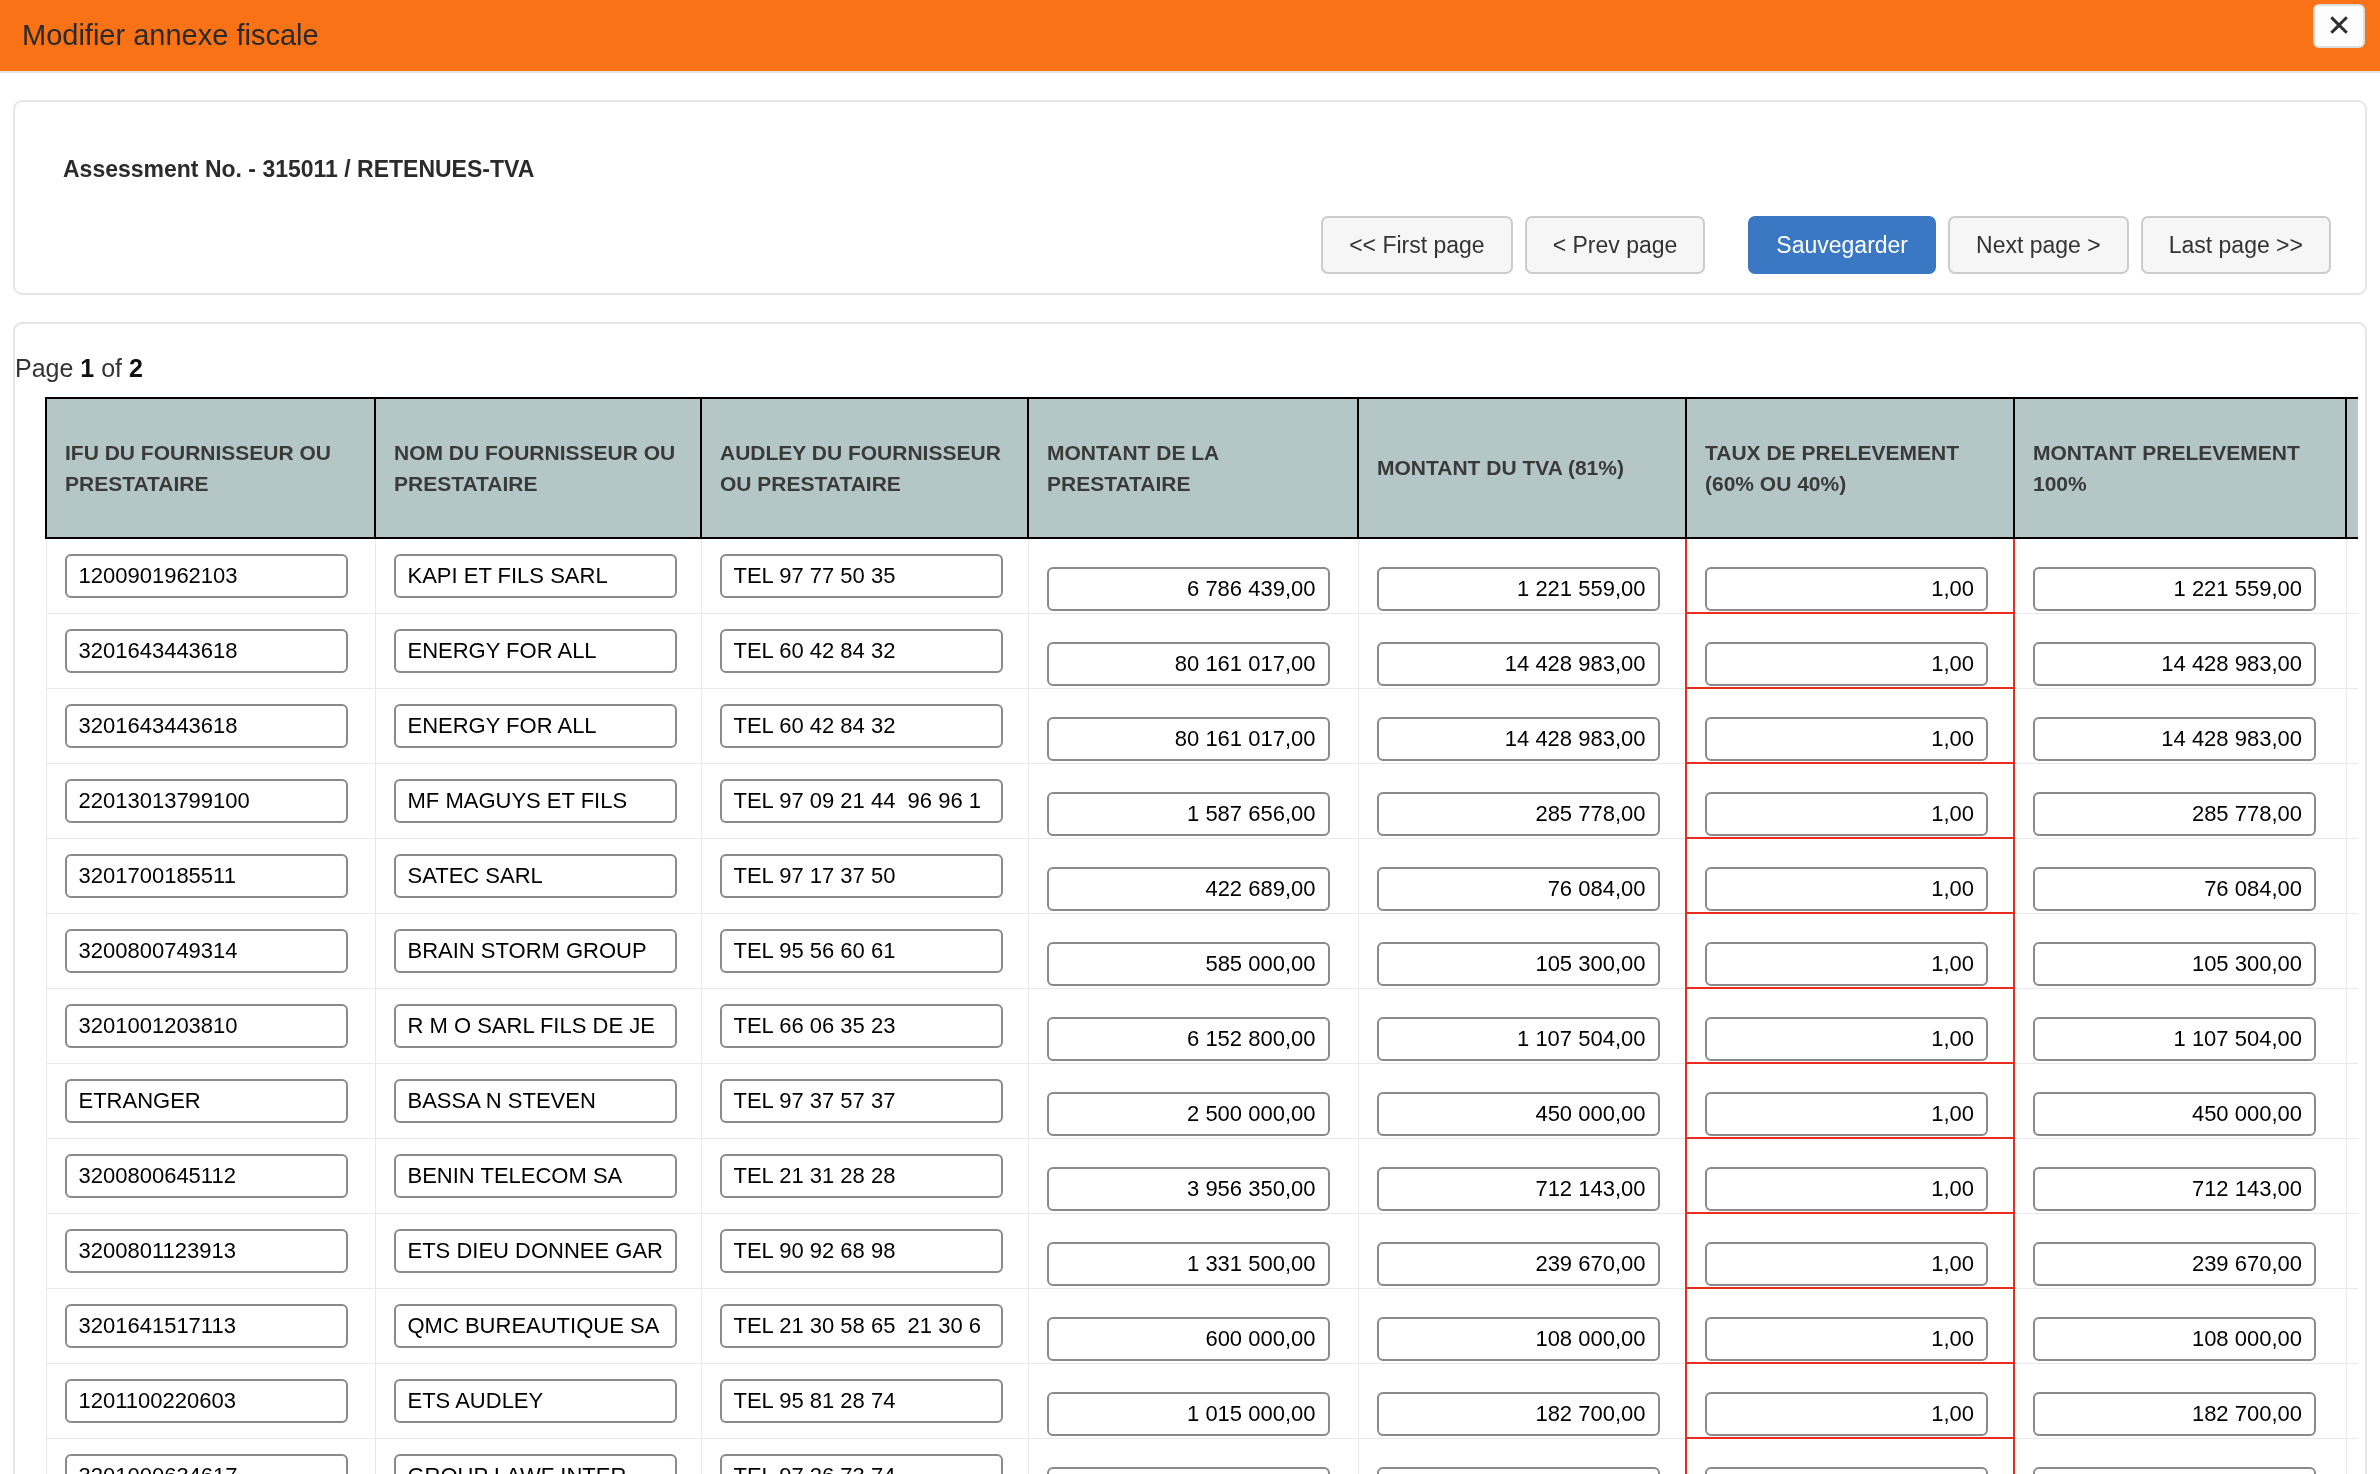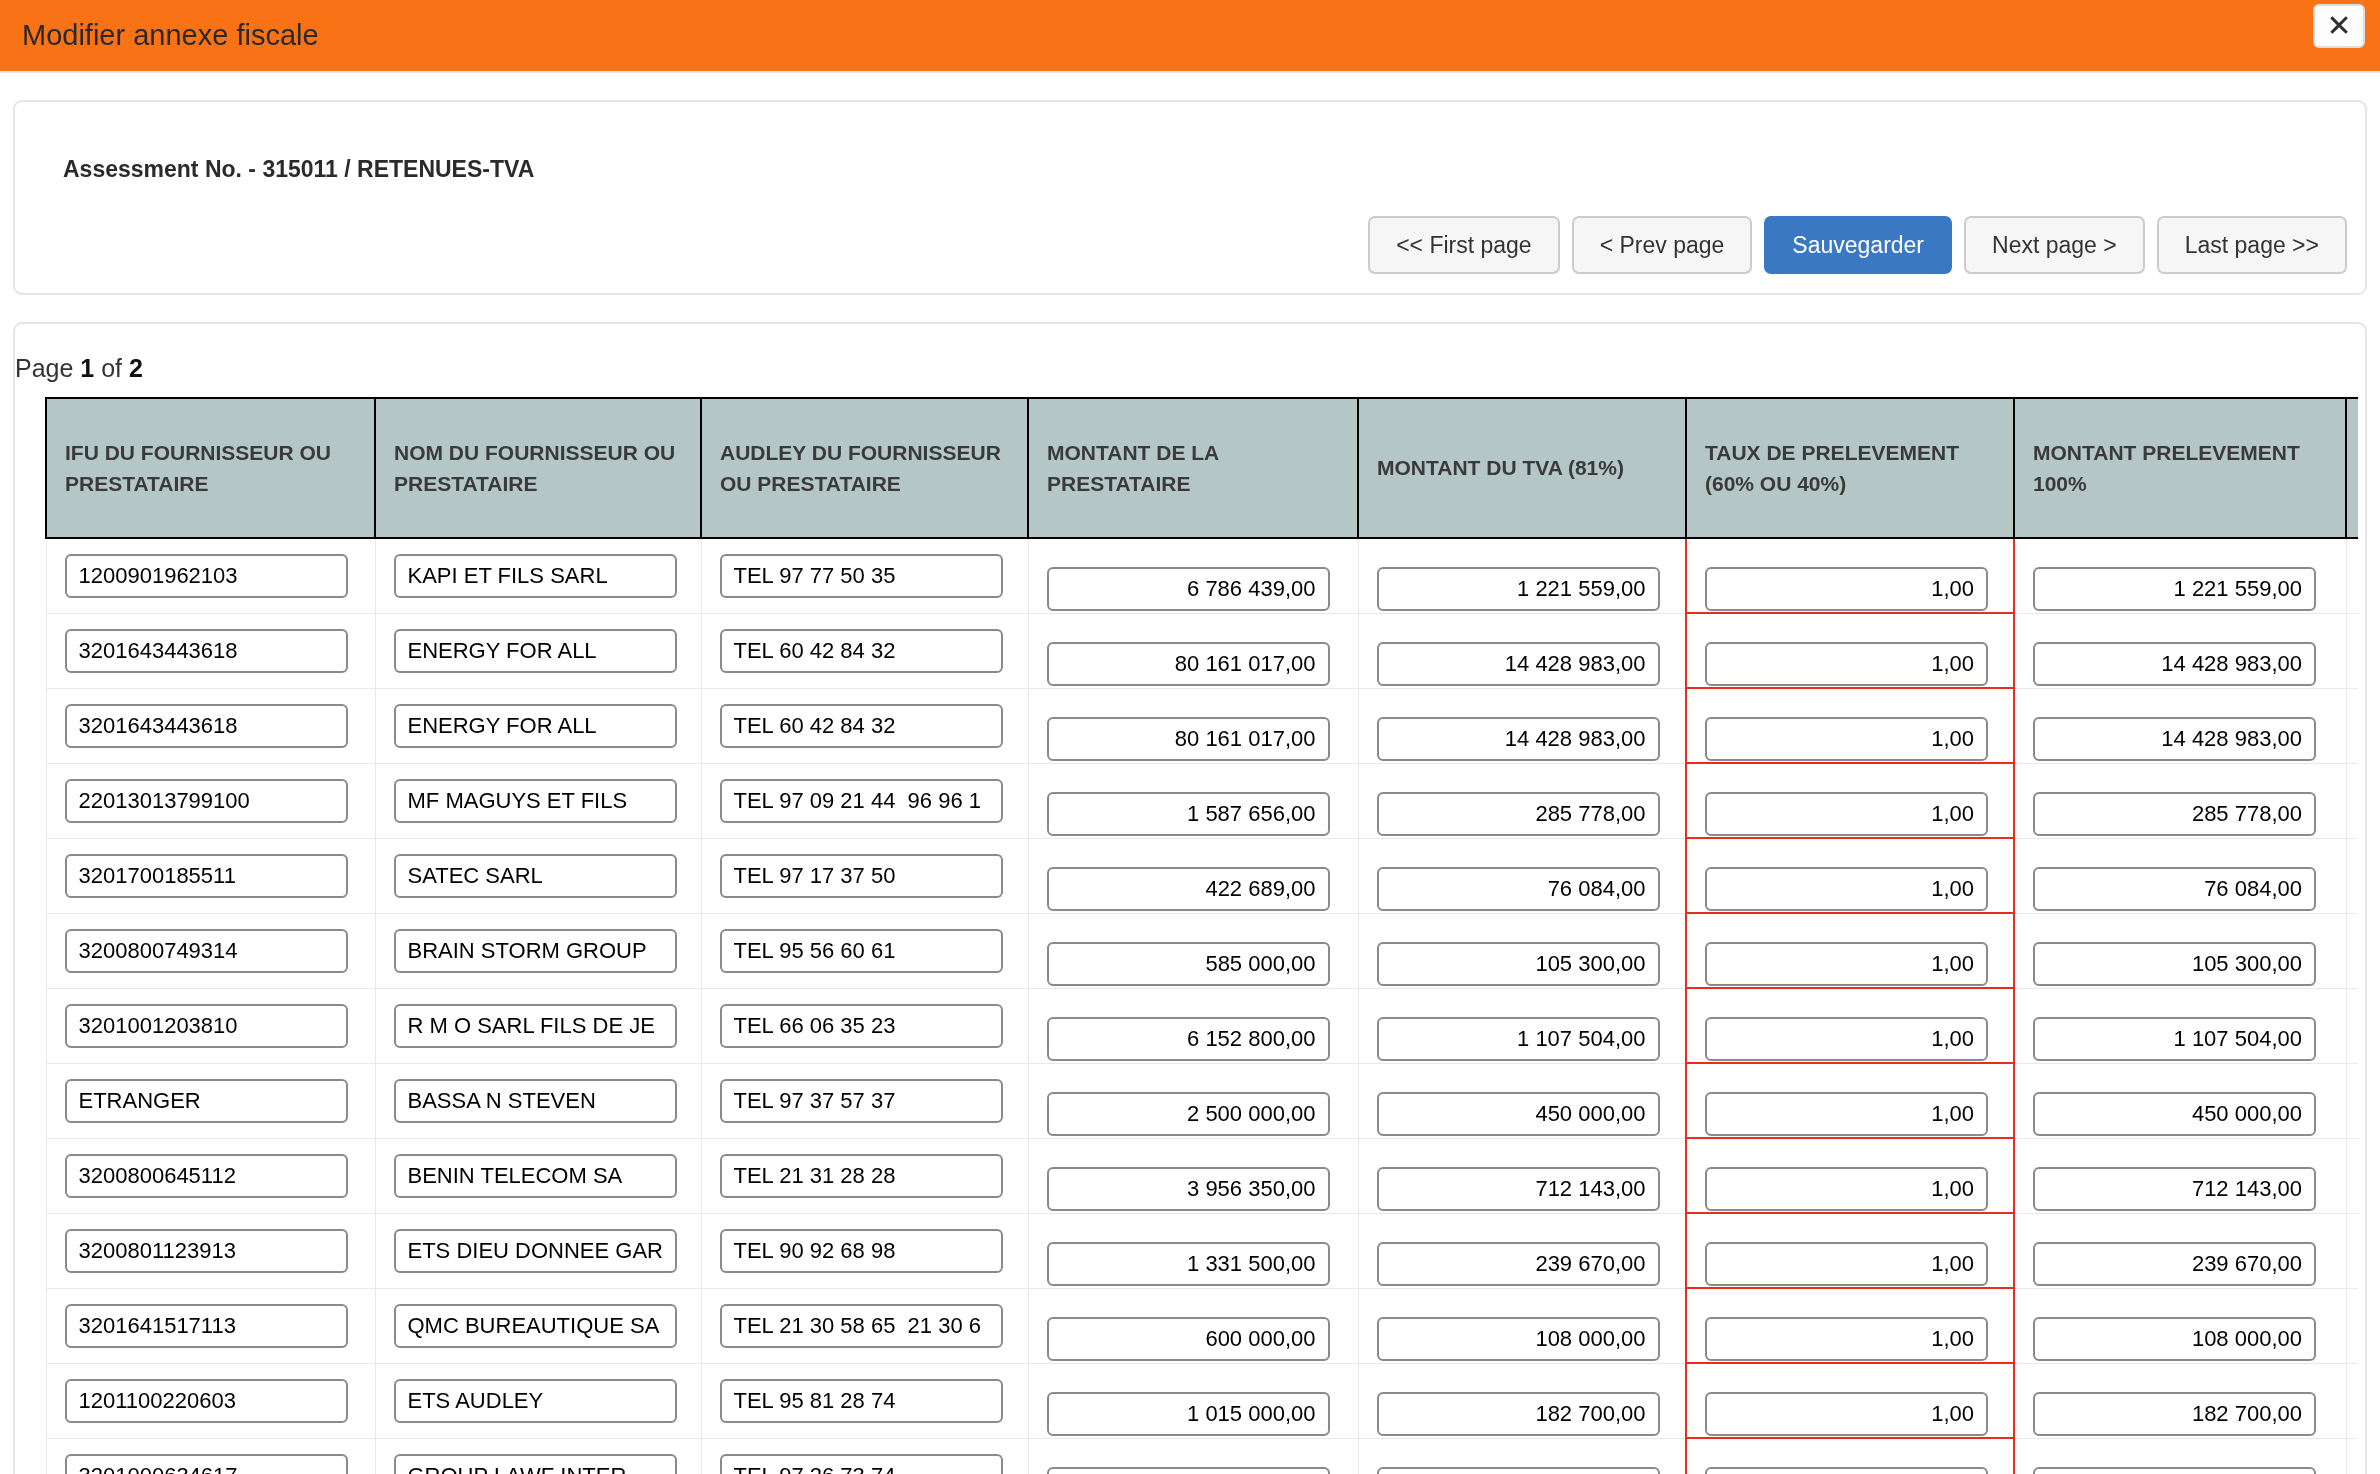--- a/index.html
+++ b/index.html
@@ -13,25 +13,25 @@
   .close-btn { position:absolute; right:15px; top:4px; width:52px; height:44px;
                background:#fdfdfd; border:2px solid #ddd; border-radius:6px;
                display:flex; align-items:center; justify-content:center;
                font-size:30px; color:#2f2f2f; cursor:pointer; line-height:1; }
 
   
   .panel { background:#fff; border:2px solid #e5e5e5; border-radius:9px; margin:0 13px; }
   .panel-top { margin-top:27px; height:195px; position:relative; }
   .assessment { position:absolute; left:48px; top:54px; font-size:23px;
                 font-weight:bold; color:#2b2b2b; }
-  .btn-row { position:absolute; right:18px; top:114px; display:flex; gap:12px;padding-left:40px; }
+  .btn-row { position:absolute; right:34px; top:114px; display:flex; gap:12px;padding-left:40px; }
   .btn { height:58px; padding:0 26px; font-size:23px; color:#333;
          background:#f6f6f6; border:2px solid #ccc; border-radius:7px;
          cursor:pointer; font-family:inherit; white-space:nowrap; }
-  .btn-primary { background:var(--accent,#3a78c3); border-color:var(--accent,#3a78c3); color:#fff; }
+  .btn-primary { background:var(--accent,#3a78c3); border-color:var(--accent,#3a78c3); color:#fff;margin-left:31px; }
 
   .panel-table { margin-top:27px; height:1200px; overflow:hidden; }
   .page-indicator { text-align:left; padding:30px 11px 14px 0; font-size:25px; color:#333; }
   .page-indicator b { color:#111; }
 
   
   .table-wrap { margin-left:30px; width:2313px; overflow:hidden; }
   table { border-collapse:collapse; table-layout:fixed; width:2500px; }
   thead th { background:var(--header-bg,#b4c7c6); border:2px solid #000;
              font-size:21px; font-weight:bold; color:#3a3a3a; text-align:left;

